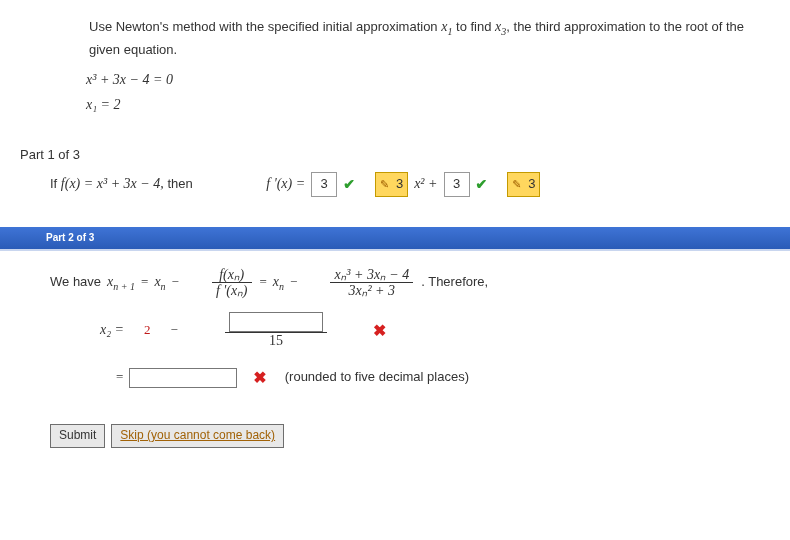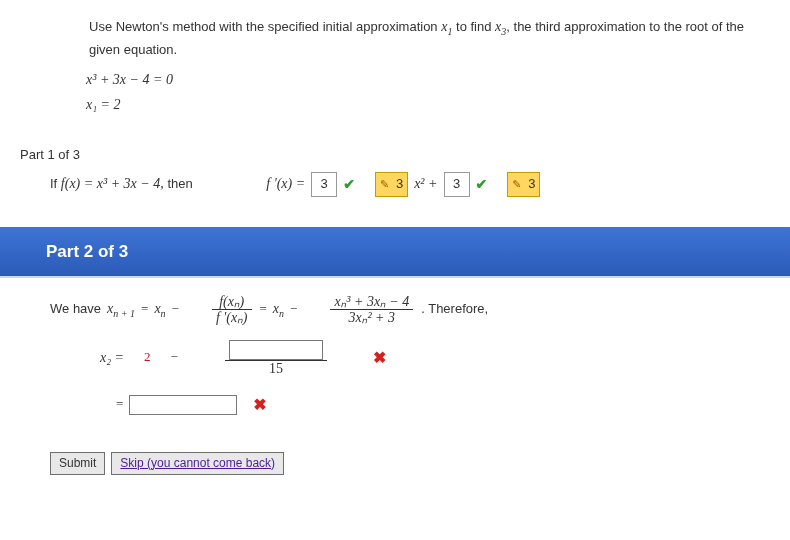--- a/index.html
+++ b/index.html
@@ -59,22 +59,22 @@
     content:"✎";
     font-size:11px;
     color:#a06000;
     position:absolute;
     left:0; top:-2px;
   }
   .part2-header{
     background: linear-gradient(#3f74d6, #2a5bb7);
     color:#fff;
     font-weight:bold;
-    font-size:17px;
-    padding:11px 8px;
+    font-size:10px;
+    padding:3px 8px;
     margin-left:-50px;
     margin-right:-20px;
     margin-top:30px;
     position:relative;
   }
   .part2-header::after{
     content:"";
     position:absolute;
     left:0; right:0; bottom:-2px; height:2px;
     background:#c9d6ef;
@@ -103,21 +103,21 @@
   .w100{ width:106px;}
   .btn{
     display:inline-block;
     border:1px solid #6e6e6e;
     background:#e8e8e8;
     padding:1px 8px;
     font-size:12px;
     cursor:pointer;
   }
   .linkish{
-    color:#4c1d95;
+    color:#a16207;
     text-decoration:underline;
     cursor:pointer;
   }
   .footer{ margin-top:34px; display:flex; gap:6px; align-items:center;}
   .serif{ font-family:"Times New Roman",serif;}
   .eqline{ display:inline-flex; align-items:center; gap:6px; flex-wrap:nowrap;}
   .sp{ display:inline-block; width:4px;}
   .subn{ font-style:italic; font-size:10px; vertical-align:sub;}
 </style>
 </head>
@@ -197,19 +197,20 @@
   </div>
 
   <div style="height:16px;"></div>
 
   <div class="eqline" style="margin-left:66px;">
     <span class="serif">= </span>
     <span class="inputbox w100"></span>
     <span class="sp"></span>
     <span class="cross">✖</span>
     <span style="width:6px;"></span>
+    <span>(rounded to five decimal places)</span>
   </div>
 </div>
 
 <div class="footer">
   <span class="btn">Submit</span>
   <span class="btn linkish" style="border-color:#6e6e6e;">Skip (you cannot come back)</span>
 </div>
 
 </body></html>

